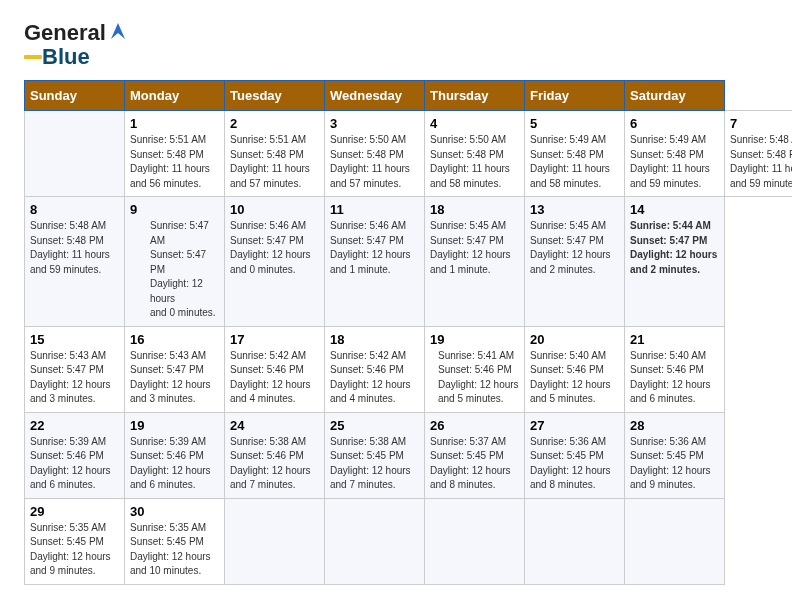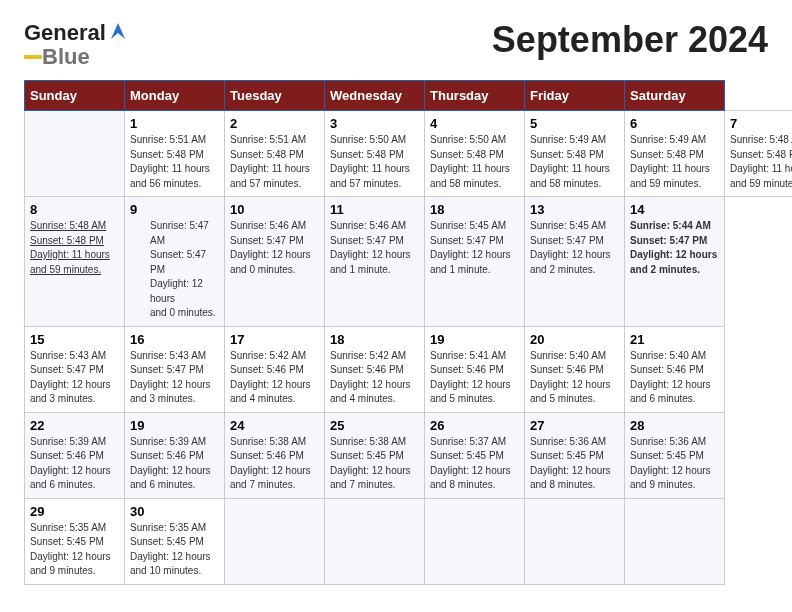--- a/index.html
+++ b/index.html
@@ -5,21 +5,21 @@
     * { box-sizing: border-box; margin: 0; padding: 0; }
     body {
       font-family: Arial, sans-serif;
       background: #fff;
       width: 792px;
       min-height: 612px;
       padding: 20px 24px 20px 24px;
     }
     .header-area {
       display: flex;
-      justify-content: space-between;
+      justify-content: flex-start;
       align-items: flex-start;
       margin-bottom: 10px;
     }
     .logo {
       display: flex;
       flex-direction: column;
       align-items: flex-start;
     }
     .title-area {
       text-align: right;
@@ -34,21 +34,21 @@
       font-size: 15px;
       color: #555;
       margin-top: 2px;
     }
     .calendar {
       width: 100%;
       border-collapse: collapse;
       font-size: 10.5px;
     }
     .calendar thead tr th {
-      background: #7f1d1d;
+      background: #a16207;
       color: #fff;
       padding: 7px 5px;
       text-align: left;
       font-size: 13px;
       font-weight: bold;
       border: 1px solid #2060b0;
     }
     .calendar tbody tr td {
       border: 1px solid #ccc;
       vertical-align: top;
@@ -82,25 +82,24 @@
     <div style="display:flex; align-items:center;">
       <span style="font-size:22px; font-weight:bold; color:#222;">General</span>
       <span style="display:inline-block; margin-left:3px; vertical-align:middle;">
         <svg width="18" height="20" viewBox="0 0 18 20">
           <polygon points="2,18 9,2 16,18 9,12" fill="#2a6dc9"></polygon>
         </svg>
       </span>
     </div>
     <div style="display:flex; align-items:center; margin-top:-2px;">
       <div style="height:4px; width:18px; background:#e8c020; border-radius:1px;"></div>
-      <span style="font-size:22px; font-weight:bold; color:#737373; margin-left:0px;">Blue</span>
+      <span style="font-size:22px; font-weight:bold; color:#0c4a6e; margin-left:0px;">Blue</span>
     </div>
   </div>
   <div class="title-area">
-    <div class="month-title">September 2024</div>
   </div>
 </div>
 
 <table class="calendar">
   <thead>
     <tr id="days-header">
     <th>Sunday</th>
         <th>Monday</th>
         <th>Tuesday</th>
         <th>Wednesday</th>
@@ -158,21 +157,21 @@
           <span class="day-num">7</span>
           <div class="day-info" style="white-space: pre-line;">Sunrise: 5:48 AM
 Sunset: 5:48 PM
 Daylight: 11 hours
 and 59 minutes.</div>
         </td>
       </tr>
       <tr>
         <td>
           <span class="day-num">8</span>
-          <div class="day-info" style="white-space: pre-line; text-decoration: underline;">Sunrise: 5:48 AM
+          <div class="day-info" style="white-space: pre-line;">Sunrise: 5:48 AM
 Sunset: 5:48 PM
 Daylight: 11 hours
 and 59 minutes.</div>
         </td>
         <td>
           <span class="day-num">9</span>
           <div class="day-info" style="white-space: pre-line; margin-left: 20px;">Sunrise: 5:47 AM
 Sunset: 5:47 PM
 Daylight: 12 hours
 and 0 minutes.</div>
@@ -237,21 +236,21 @@
         </td>
         <td>
           <span class="day-num">18</span>
           <div class="day-info" style="white-space: pre-line;">Sunrise: 5:42 AM
 Sunset: 5:46 PM
 Daylight: 12 hours
 and 4 minutes.</div>
         </td>
         <td>
           <span class="day-num">19</span>
-          <div class="day-info" style="white-space: pre-line;">Sunrise: 5:41 AM
+          <div class="day-info" style="white-space: pre-line; margin-left: 8px;">Sunrise: 5:41 AM
 Sunset: 5:46 PM
 Daylight: 12 hours
 and 5 minutes.</div>
         </td>
         <td>
           <span class="day-num">20</span>
           <div class="day-info" style="white-space: pre-line;">Sunrise: 5:40 AM
 Sunset: 5:46 PM
 Daylight: 12 hours
 and 5 minutes.</div>

